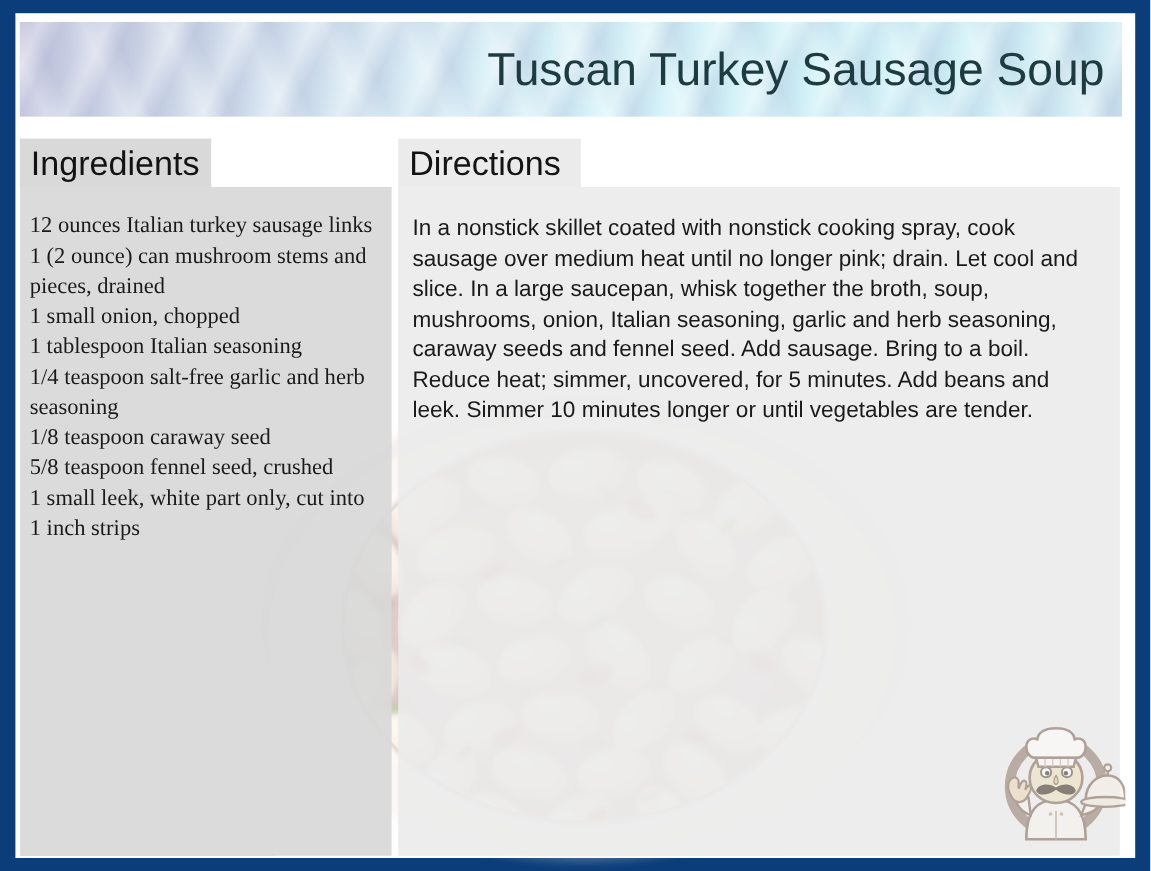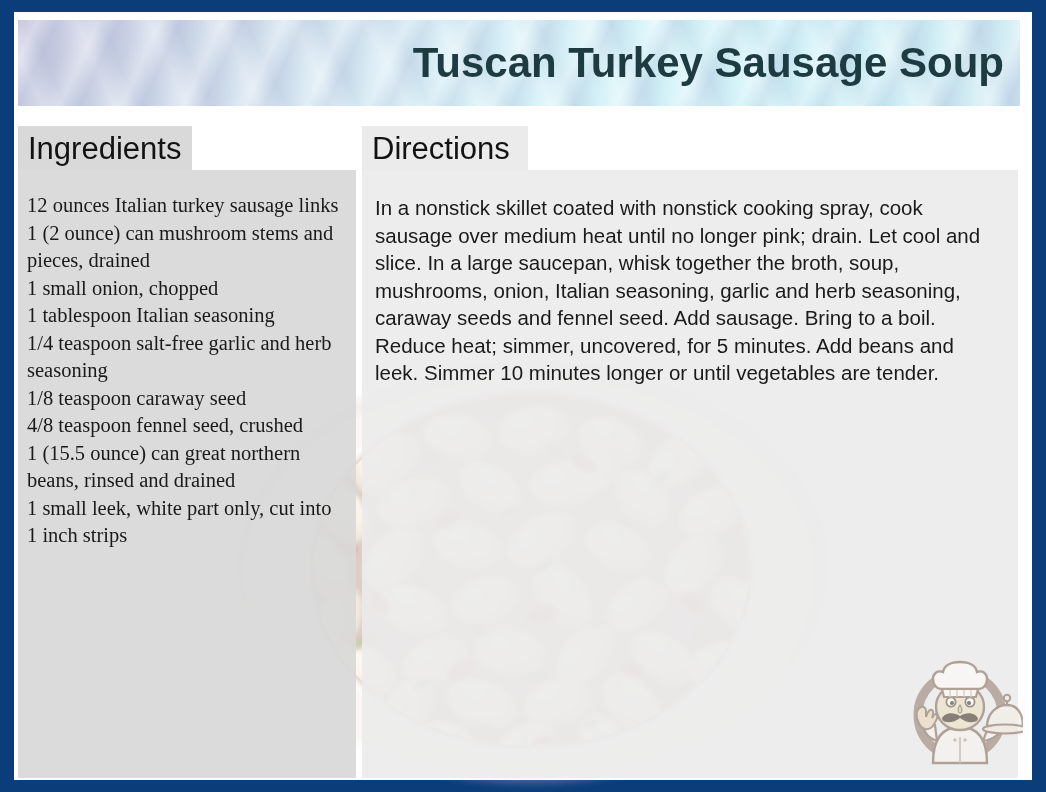--- a/index.html
+++ b/index.html
@@ -61,21 +61,21 @@
         #cfe9f2 100%);
     display: flex;
     align-items: center;
     justify-content: flex-end;
     box-sizing: border-box;
     padding-right: 16px;
     overflow: hidden;
   }
   #title-text {
     font-size: 42px;
-    font-weight: 700;
+    font-weight: 400;
     color: #1d3b40;
     letter-spacing: 0px;
     white-space: nowrap;
     line-height: 1;
   }
 
   
   #food-photo {
     position: absolute;
     left: 186px; top: 352px;
@@ -290,22 +290,21 @@
     <span class="section-tab-label">Ingredients</span>
   </div>
   <div id="ingredients-panel" class="panel">
     <ul id="ingredients-list" class="body-text">
       <li>12 ounces Italian turkey sausage links</li>
       <li>1 (2 ounce) can mushroom stems and pieces, drained</li>
       <li>1 small onion, chopped</li>
       <li>1 tablespoon Italian seasoning</li>
       <li>1/4 teaspoon salt-free garlic and herb seasoning</li>
       <li>1/8 teaspoon caraway seed</li>
-      <li>4/8 teaspoon fennel seed, crushed</li>
-      <li>1 (15.5 ounce) can great northern beans, rinsed and drained</li>
+      <li>5/8 teaspoon fennel seed, crushed</li>
       <li>1 small leek, white part only, cut into 1 inch strips</li>
     </ul>
   </div>
 
   <div id="directions-tab" class="section-tab">
     <span class="section-tab-label">Directions</span>
   </div>
   <div id="directions-panel" class="panel">
     <p id="directions-body" class="body-text">In a nonstick skillet coated with nonstick cooking spray, cook sausage over medium heat until no longer pink; drain. Let cool and slice. In a large saucepan, whisk together the broth, soup, mushrooms, onion, Italian seasoning, garlic and herb seasoning, caraway seeds and fennel seed. Add sausage. Bring to a boil. Reduce heat; simmer, uncovered, for 5 minutes. Add beans and leek. Simmer 10 minutes longer or until vegetables are tender.</p>
   </div>

